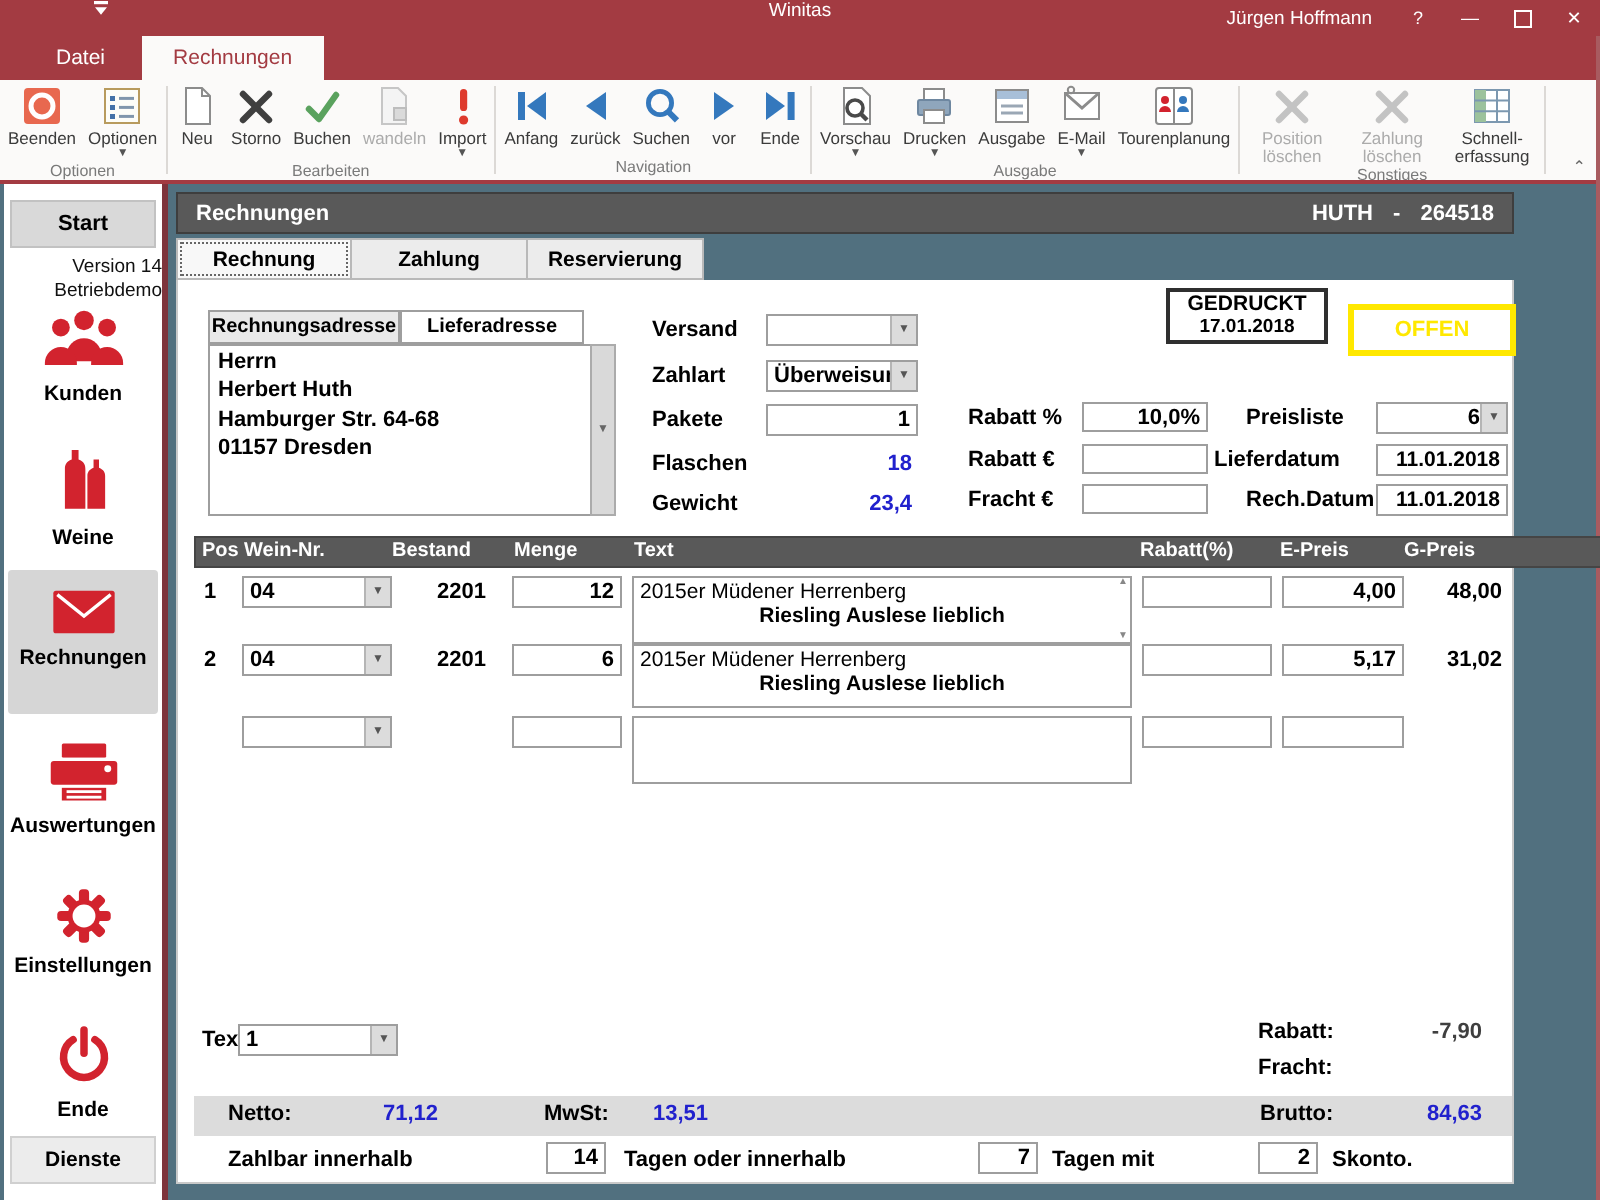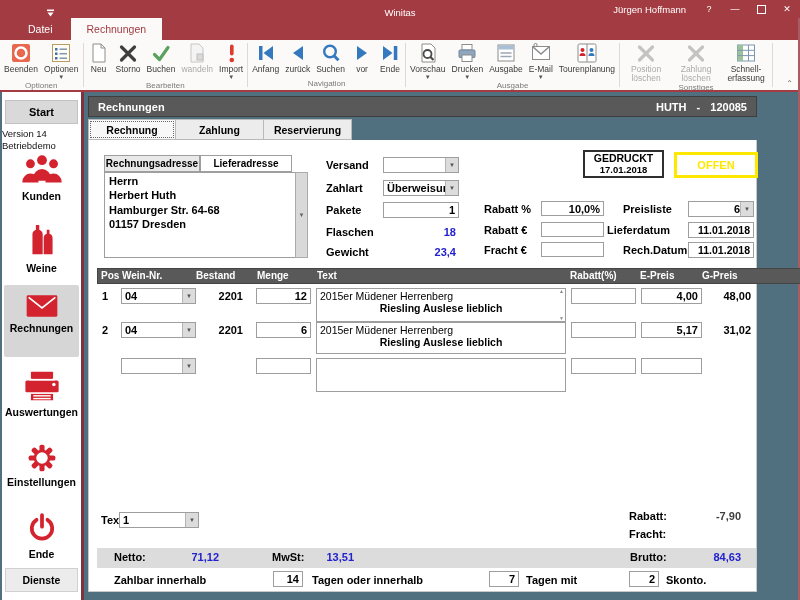--- a/index.html
+++ b/index.html
@@ -1,20 +1,20 @@
 <!DOCTYPE html>
 <html><head>
 <meta charset="utf-8">
 <style>
   html,body{margin:0;padding:0}
   body{width:800px;height:600px;overflow:hidden;background:#51707F;font-family:"Liberation Sans",sans-serif;-webkit-font-smoothing:antialiased}
   #app{position:relative;width:800px;height:600px;overflow:hidden}
 
   
-  .titlebar{position:absolute;top:0;left:0;width:800px;height:18px;background:#A33B42;color:#fff;display:flex;align-items:flex-end;font-size:10px}
+  .titlebar{position:absolute;top:0;left:0;width:800px;height:18px;background:#A33B42;color:#fff;display:flex;align-items:flex-start;font-size:10px}
   .qat{margin-left:46px;display:flex;align-items:center}
   .tb-title{position:absolute;left:0;right:0;text-align:center;font-size:9.5px;pointer-events:none}
   .tb-right{margin-left:auto;display:flex;align-items:center;height:100%}
   .tb-user{padding:0 10px;font-size:9.5px}
   .tb-btn{width:26px;height:100%;display:flex;align-items:center;justify-content:center;font-size:9px}
   .winbox{width:7px;height:7px;border:1px solid #fff;display:inline-block}
 
   
   .menubar{position:absolute;top:18px;left:0;width:800px;height:22px;background:#A33B42;display:flex;align-items:stretch}
   .menu-datei{color:#fff;font-size:10.5px;margin-left:16px;padding:0 12px;display:flex;align-items:center}
@@ -36,21 +36,21 @@
   .ribbon-collapse{position:absolute;right:7px;bottom:2px;font-size:8px;color:#666;line-height:1}
 
   .accent-line{position:absolute;top:90px;left:0;width:800px;height:2px;background:#A33B42}
   .win-right{position:absolute;top:18px;right:0;width:2px;height:582px;background:#A85B60}
 
   
   .sidebar{position:absolute;left:2px;top:92px;width:79px;height:508px;background:#fff;border-right:3px solid #7E343C;box-sizing:content-box}
   .sb-start,.sb-dienste{position:absolute;left:3px;right:3px;height:22px;background:#D9D9D9;border:1px solid #C2C2C2;font-weight:bold;font-size:11px;display:flex;align-items:center;justify-content:center}
   .sb-start{top:8px}
   .sb-dienste{top:476px;background:#ECECEC;border-color:#D0D0D0;font-size:10.5px}
-  .sb-version{position:absolute;top:36px;left:0;right:0;text-align:left;font-size:9.5px;line-height:1.3;white-space:pre-line;color:#111}
+  .sb-version{position:absolute;top:36px;left:0;right:0;text-align:right;font-size:9.5px;line-height:1.3;white-space:pre-line;color:#111}
   .sb-selected{position:absolute;top:193px;left:2px;right:2px;height:72px;background:#D6D6D6;border-radius:2px}
   .sb-item{position:absolute;left:0;right:0;display:flex;flex-direction:column;align-items:center;font-weight:bold;font-size:10.5px;color:#000;gap:2px}
   .sb-kunden{top:62px}.sb-weine{top:130px}.sb-rechnungen{top:202px}.sb-auswertungen{top:278px}.sb-einstellungen{top:352px}.sb-ende{top:420px}
 
   
   .main{position:absolute;top:92px;left:0;width:800px;height:508px}
   .page-header{position:absolute;left:88px;top:4px;width:669px;height:21px;background:#595959;border:1px solid #3E3E3E;color:#fff;font-weight:bold;font-size:11px;display:flex;align-items:center;padding:0 9px;box-sizing:border-box}
   .page-id{margin-left:auto;word-spacing:7px}
   .tabs{position:absolute;left:88px;top:27px;height:21px;display:flex}
   .tab{width:88px;height:21px;box-sizing:border-box;display:flex;align-items:center;justify-content:center;font-weight:bold;font-size:10.5px;background:#ECECEC;border:1px solid #B9B9B9;border-left:none;color:#000}
@@ -69,21 +69,21 @@
   .bluev{position:absolute;font-weight:bold;font-size:11px;color:#2121CD;text-align:right}
 
   
   .addr-tab{position:absolute;top:15px;height:17px;box-sizing:border-box;font-weight:bold;font-size:10px;display:flex;align-items:center;justify-content:center;border:1px solid #9E9E9E}
   .addr-tab.t1{left:15px;width:96px;background:#E9E9E9}
   .addr-tab.t2{left:111px;width:92px;background:#fff}
   .addr-box{position:absolute;left:15px;top:32px;width:192px;height:86px;border:1px solid #9E9E9E;box-sizing:border-box;padding:1px 4px;font-weight:bold;font-size:11px;line-height:1.3;white-space:pre-line}
   .addr-scroll{position:absolute;left:206px;top:32px;width:13px;height:86px;background:#D9D9D9;border:1px solid #ABABAB;box-sizing:border-box;display:flex;align-items:center;justify-content:center;font-size:6px;color:#666}
 
   
-  .gedruckt{position:absolute;left:494px;top:10px;width:81px;height:28px;border:2px solid #2F2F2F;box-sizing:border-box;text-align:center;line-height:1.1;padding-top:1px}
+  .gedruckt{position:absolute;left:494px;top:4px;width:81px;height:28px;border:2px solid #2F2F2F;box-sizing:border-box;text-align:center;line-height:1.1;padding-top:1px}
   .gedruckt .l1{font-weight:bold;font-size:10.5px}
   .gedruckt .l2{font-size:9.5px;font-weight:bold}
   .offen{position:absolute;left:585px;top:12px;width:84px;height:26px;border:3px solid #FFE800;box-sizing:border-box;display:flex;align-items:center;justify-content:center;font-weight:bold;font-size:11px;color:#FFE800}
 
   
   .thead{position:absolute;left:8px;top:128px;width:785px;height:16px;background:#595959;border:1px solid #454545;box-sizing:border-box}
   .th{position:absolute;top:1px;color:#fff;font-weight:bold;font-size:10px;white-space:nowrap}
   .rowtxt{position:absolute;font-weight:bold;font-size:11px}
   .tbox{position:absolute;border:1px solid #9E9E9E;background:#fff;box-sizing:border-box}
   .tline1{font-weight:normal;font-size:10.5px;padding:1px 3px 0;white-space:nowrap}
@@ -446,21 +446,21 @@
       <span>Ende</span>
     </div>
 
     <div class="sb-dienste">Dienste</div>
   </div>
 
   <div class="main">
 
     <div class="page-header">
       <span>Rechnungen</span>
-      <span class="page-id">HUTH - 120085</span>
+      <span class="page-id">HUTH - 264518</span>
     </div>
 
     <div class="tabs">
       <div class="tab active">Rechnung</div>
       <div class="tab">Zahlung</div>
       <div class="tab">Reservierung</div>
     </div>
 
     <div class="panel">
 

